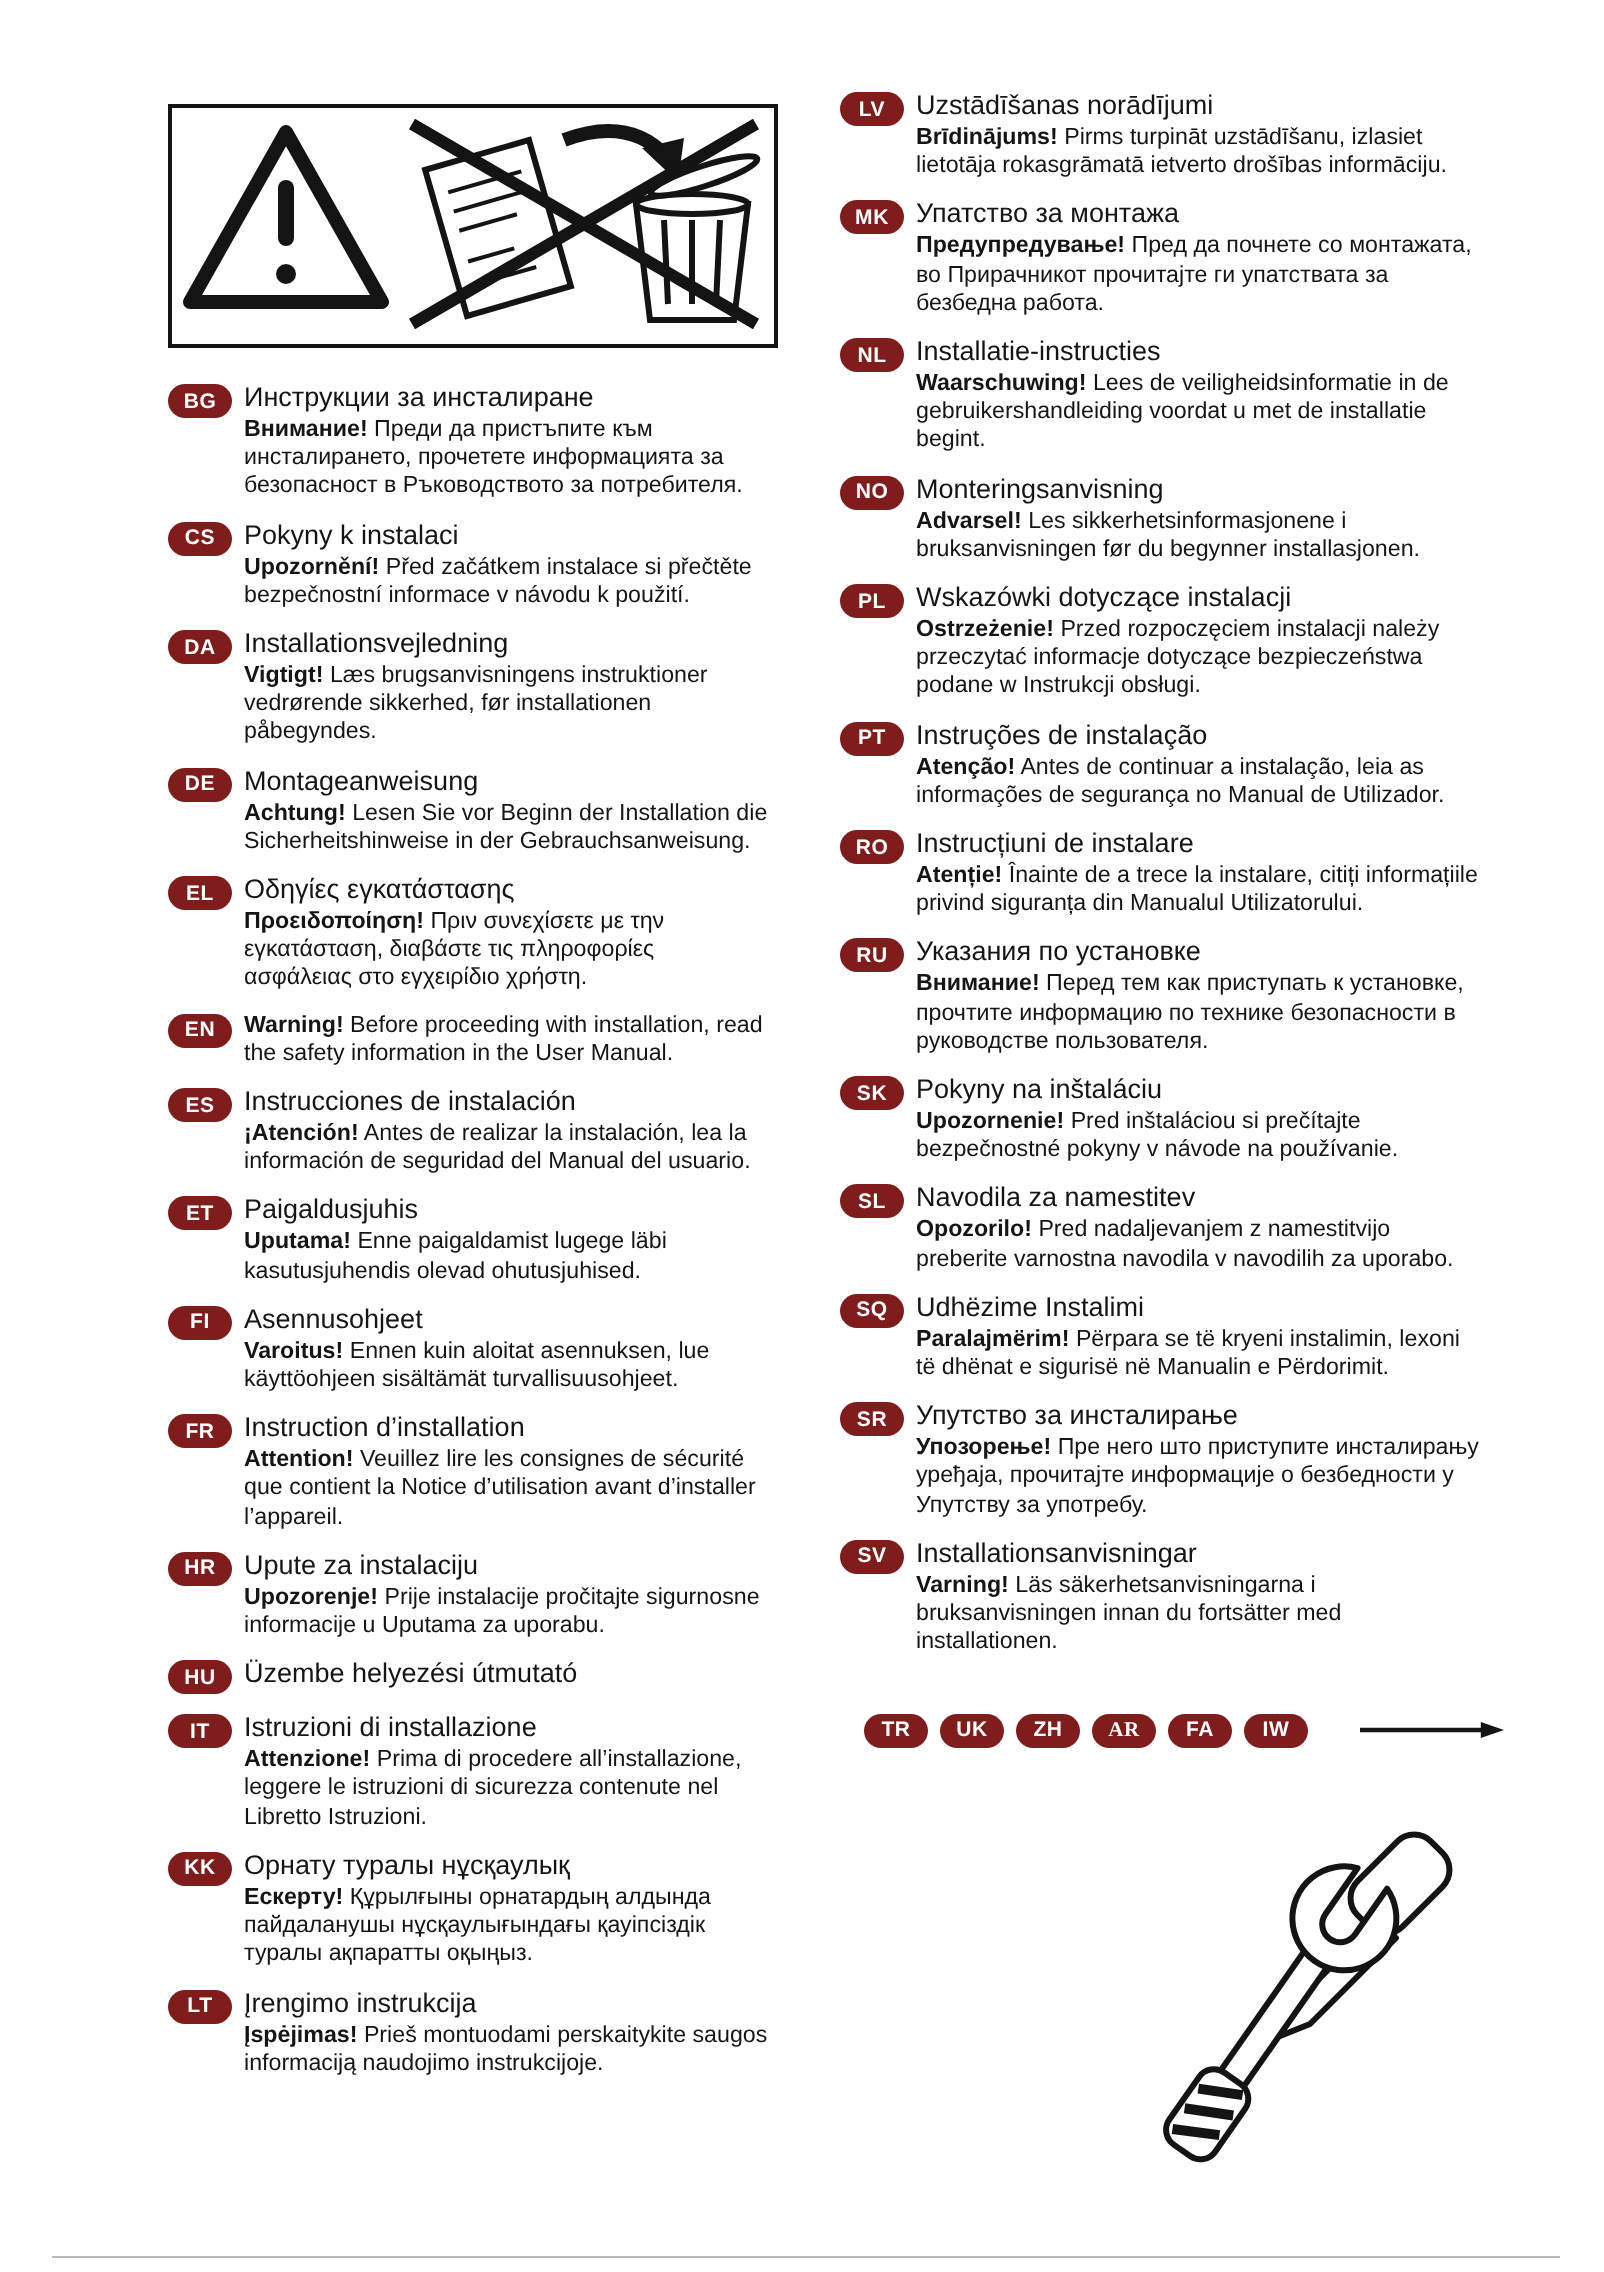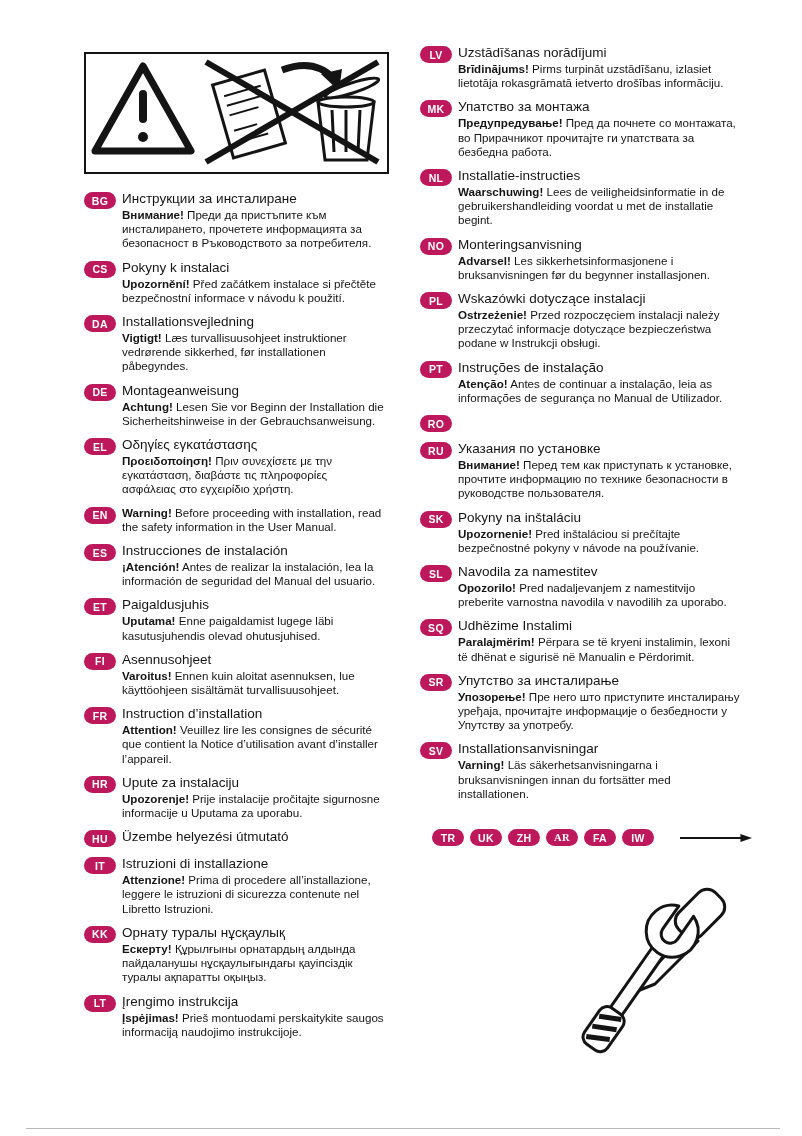--- a/index.html
+++ b/index.html
@@ -14,21 +14,21 @@
   .col-right { left:420px; top:44px; width:332px; }
 
   .illustration-box {
     width:301px; height:118px; border:2px solid #141414;
     margin-bottom:16px; background:#fff;
   }
 
   .lang-item { display:flex; align-items:flex-start; margin-bottom:8px; }
   .badge {
     flex:0 0 auto; min-width:28px; height:17px; padding:0 2px;
-    background:#be185d; color:#fff; border-radius:10px;
+    background:#7f1d1d; color:#fff; border-radius:10px;
     font-size:10.5px; font-weight:bold; letter-spacing:.3px;
     display:flex; align-items:center; justify-content:center;
     margin-right:6px; margin-top:2px;
   }
   .lang-body { flex:1 1 auto; min-width:0; }
   .lang-title { font-size:13.5px; line-height:17px; }
   .lang-text  { font-size:11.6px; line-height:14.2px; margin:1px 12px 0 0; }
   .lang-text b { font-weight:bold; }
 
   .footer-codes {
@@ -100,21 +100,21 @@
           <div class="lang-body">
             <div class="lang-title">Pokyny k instalaci</div>
             <p class="lang-text"><b>Upozornění!</b> <span>Před začátkem instalace si přečtěte bezpečnostní informace v návodu k použití.</span></p>
           </div>
         </div>
 
         <div class="lang-item">
           <span class="badge">DA</span>
           <div class="lang-body">
             <div class="lang-title">Installationsvejledning</div>
-            <p class="lang-text"><b>Vigtigt!</b> <span>Læs turvallisuusohjeet instruktioner vedrørende sikkerhed, før installationen påbegyndes.</span></p>
+            <p class="lang-text"><b>Vigtigt!</b> <span>Læs brugsanvisningens instruktioner vedrørende sikkerhed, før installationen påbegyndes.</span></p>
           </div>
         </div>
 
         <div class="lang-item">
           <span class="badge">DE</span>
           <div class="lang-body">
             <div class="lang-title">Montageanweisung</div>
             <p class="lang-text"><b>Achtung!</b> <span>Lesen Sie vor Beginn der Installation die Sicherheitshinweise in der Gebrauchsanweisung.</span></p>
           </div>
         </div>
@@ -254,20 +254,24 @@
         <div class="lang-item">
           <span class="badge">PT</span>
           <div class="lang-body">
             <div class="lang-title">Instruções de instalação</div>
             <p class="lang-text"><b>Atenção!</b> <span>Antes de continuar a instalação, leia as informações de segurança no Manual de Utilizador.</span></p>
           </div>
         </div>
 
         <div class="lang-item">
           <span class="badge">RO</span>
+          <div class="lang-body">
+            <div class="lang-title">Instrucțiuni de instalare</div>
+            <p class="lang-text"><b>Atenție!</b> <span>Înainte de a trece la instalare, citiți informațiile privind siguranța din Manualul Utilizatorului.</span></p>
+          </div>
         </div>
 
         <div class="lang-item">
           <span class="badge">RU</span>
           <div class="lang-body">
             <div class="lang-title">Указания по установке</div>
             <p class="lang-text"><b>Внимание!</b> <span>Перед тем как приступать к установке, прочтите информацию по технике безопасности в руководстве пользователя.</span></p>
           </div>
         </div>
 

